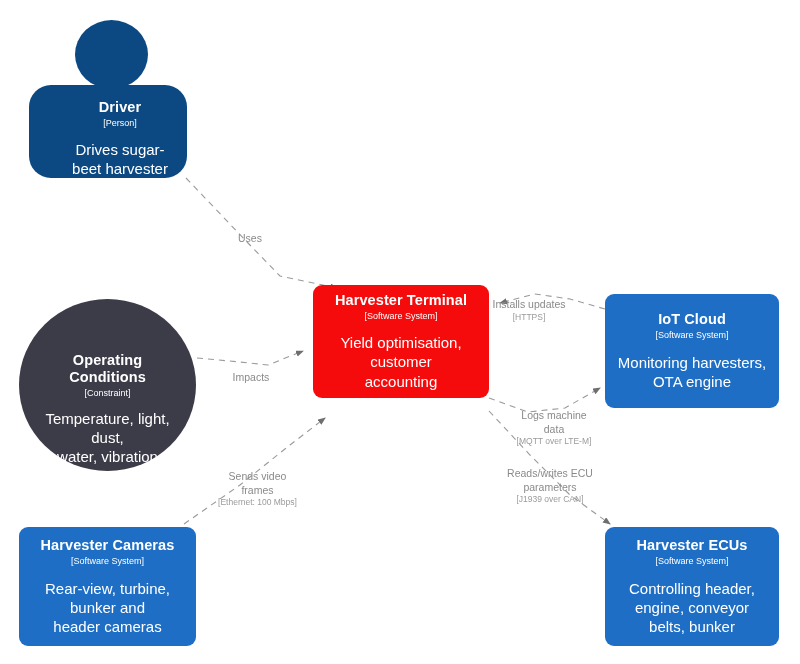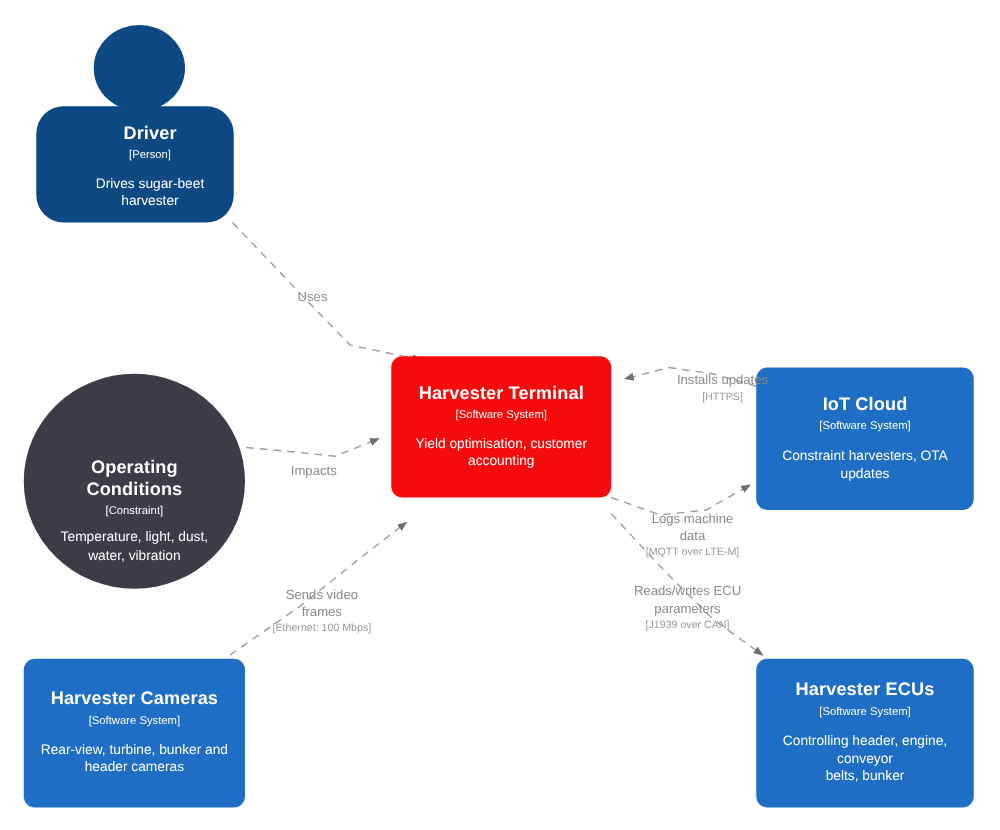--- a/index.html
+++ b/index.html
@@ -49,21 +49,21 @@
     line-height: 1.18;
     letter-spacing: 0.1px;
   }
   .node-type {
     font-size: 9px;
     line-height: 1.2;
     margin-top: 2px;
     font-weight: normal;
   }
   .node-desc {
-    font-size: 11px;
+    font-size: 15px;
     line-height: 1.28;
     margin-top: 12px;
     font-weight: normal;
   }
 
   
   #node-driver {
     left: 29px;
     top: 85px;
     width: 158px;
@@ -142,21 +142,21 @@
     white-space: pre-line;
   }
   .edge-label .tech {
     display: block;
     font-size: 8.5px;
     line-height: 1.3;
     color: #9a9a9a;
   }
   #label-uses        { left: 205px; top: 219px; width: 90px; }
   #label-impacts     { left: 210px; top: 358px; width: 82px; }
-  #label-installs    { left: 521px; top: 285px; width: 114px; }
+  #label-installs    { left: 472px; top: 285px; width: 114px; }
   #label-logs        { left: 498px; top: 396px; width: 112px; }
   #label-reads       { left: 490px; top: 454px; width: 120px; }
   #label-video       { left: 195px; top: 457px; width: 125px; }
 </style>
 </head>
 <body>
 
 <div id="diagram-canvas">
 
   <svg id="edge-layer" viewBox="0 0 800 664" xmlns="http://www.w3.org/2000/svg">
@@ -197,21 +197,21 @@
   <div class="node" id="node-harvester-terminal">
     <div class="node-title">Harvester Terminal</div>
     <div class="node-type">[Software System]</div>
     <div class="node-desc" style="white-space: pre-line;">Yield optimisation, customer
 accounting</div>
   </div>
 
   <div class="node node-external" id="node-iot-cloud">
     <div class="node-title">IoT Cloud</div>
     <div class="node-type">[Software System]</div>
-    <div class="node-desc">Constraint harvesters, OTA updates</div>
+    <div class="node-desc">Monitoring harvesters, OTA engine</div>
   </div>
 
   <div class="node node-external" id="node-harvester-cameras">
     <div class="node-title">Harvester Cameras</div>
     <div class="node-type">[Software System]</div>
     <div class="node-desc" style="white-space: pre-line;">Rear-view, turbine, bunker and
 header cameras</div>
   </div>
 
   <div class="node node-external" id="node-harvester-ecus">

